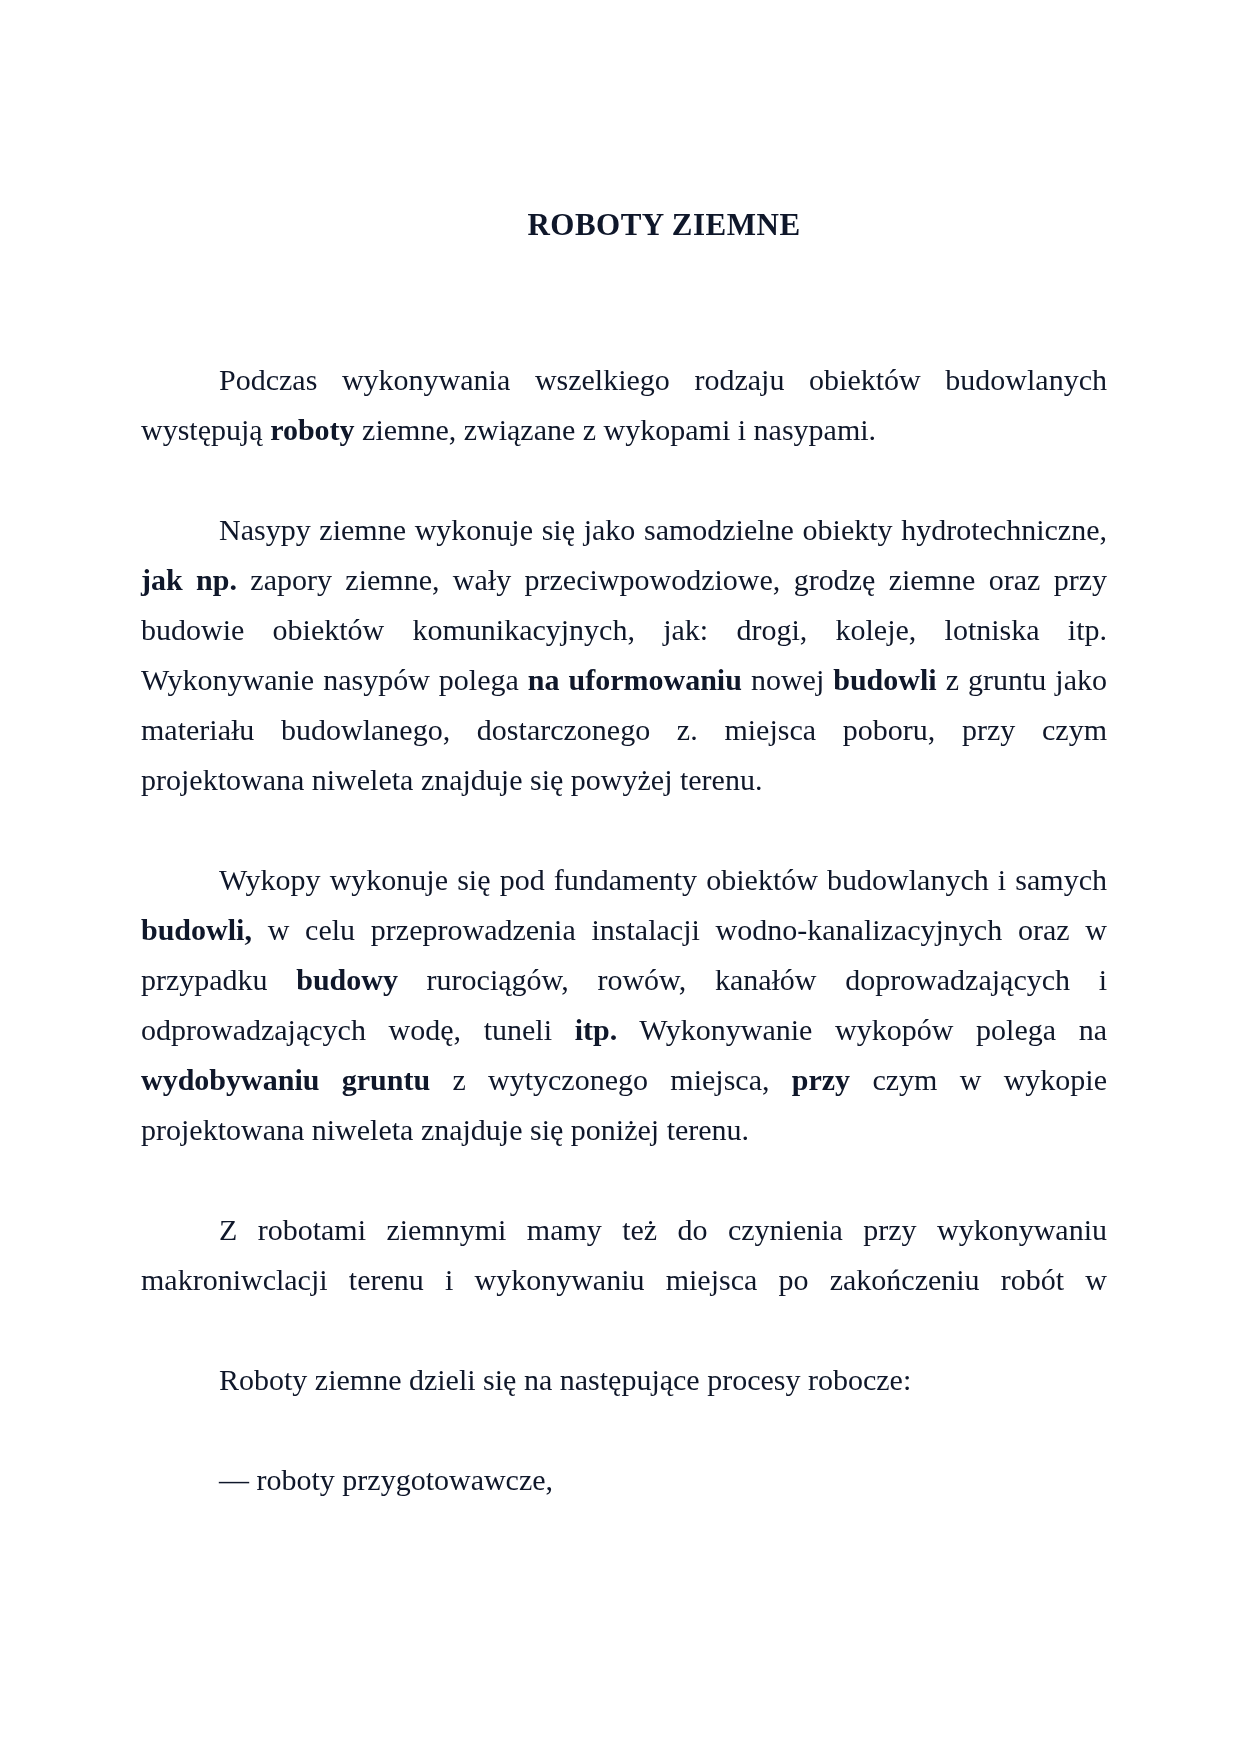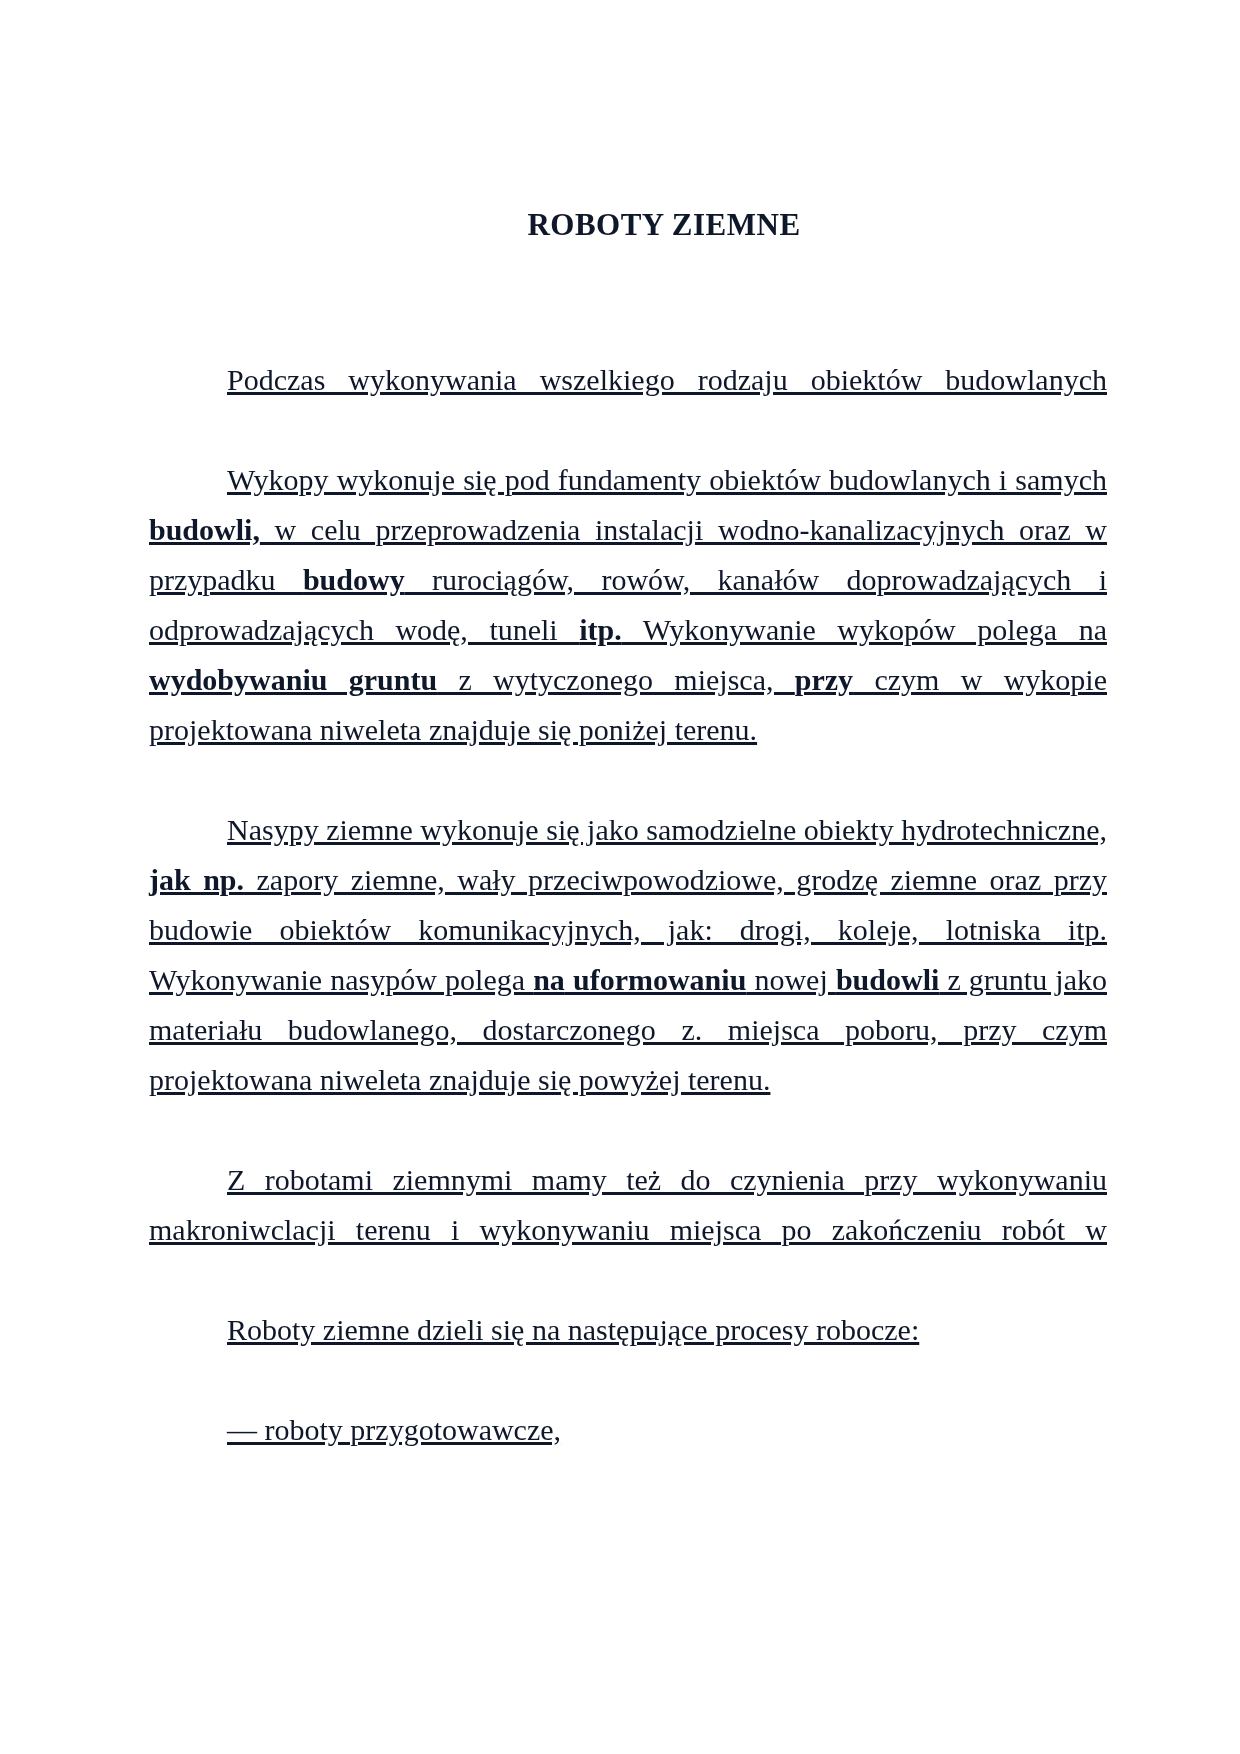--- a/index.html
+++ b/index.html
@@ -25,21 +25,21 @@
     font-size: 31px;
     line-height: 34px;
     font-weight: 700;
     letter-spacing: 0.5px;
     white-space: nowrap;
   }
   .content {
     margin: 113px 133px 0 133px;
     width: 974px;
   }
-  .para { margin: 0 0 50px 16px; text-decoration: underline; }
+  .para { margin: 0 0 50px 8px; }
   .para.extra-gap { margin-top: 18px; }
   .line {
     font-size: 30px;
     line-height: 50px;
     text-align: justify;
     text-align-last: justify;
     white-space: normal;
   }
   .line.last { text-align-last: left; }
   .line.first { text-indent: 78px; }
@@ -50,36 +50,37 @@
 </head>
 <body>
 
 <div class="page">
   <div class="title-wrap">
     <div class="doc-title">ROBOTY ZIEMNE</div>
   </div>
   <div class="content">
       <div class="para">
         <div class="line first"><span class="w-n">Podczas wykonywania wszelkiego rodzaju obiektów budowlanych</span></div>
+        <div class="line last"><span class="w-n">występują </span><span class="w-b">roboty</span><span class="w-n"> ziemne, związane z wykopami i nasypami.</span></div>
+      </div>
+      <div class="para">
+        <div class="line first"><span class="w-n">Nasypy ziemne wykonuje się jako samodzielne obiekty hydrotechniczne,</span></div>
+        <div class="line"><span class="w-b">jak np.</span><span class="w-n"> zapory ziemne, wały przeciwpowodziowe, grodzę ziemne oraz przy</span></div>
+        <div class="line"><span class="w-n">budowie obiektów komunikacyjnych, jak: drogi, koleje, lotniska itp.</span></div>
+        <div class="line"><span class="w-n">Wykonywanie nasypów polega </span><span class="w-b">na</span><span class="w-sb"> uformowaniu</span><span class="w-n"> nowej </span><span class="w-sb">budowli</span><span class="w-n"> z gruntu jako</span></div>
+        <div class="line"><span class="w-n">materiału budowlanego, dostarczonego z. miejsca poboru, przy czym</span></div>
+        <div class="line last"><span class="w-n">projektowana niweleta znajduje się powyżej terenu.</span></div>
       </div>
       <div class="para extra-gap">
         <div class="line first"><span class="w-n">Wykopy wykonuje się pod fundamenty obiektów budowlanych i samych</span></div>
         <div class="line"><span class="w-b">budowli,</span><span class="w-n"> w celu przeprowadzenia instalacji wodno-kanalizacyjnych oraz w</span></div>
         <div class="line"><span class="w-n">przypadku </span><span class="w-b">budowy</span><span class="w-n"> rurociągów, rowów, kanałów doprowadzających i</span></div>
         <div class="line"><span class="w-n">odprowadzających wodę, tuneli </span><span class="w-b">itp.</span><span class="w-n"> Wykonywanie wykopów polega na</span></div>
         <div class="line"><span class="w-sb">wydobywaniu gruntu</span><span class="w-n"> z wytyczonego miejsca, </span><span class="w-b">przy</span><span class="w-n"> czym w wykopie</span></div>
         <div class="line last"><span class="w-n">projektowana niweleta znajduje się poniżej terenu.</span></div>
-      </div>
-      <div class="para">
-        <div class="line first"><span class="w-n">Nasypy ziemne wykonuje się jako samodzielne obiekty hydrotechniczne,</span></div>
-        <div class="line"><span class="w-b">jak np.</span><span class="w-n"> zapory ziemne, wały przeciwpowodziowe, grodzę ziemne oraz przy</span></div>
-        <div class="line"><span class="w-n">budowie obiektów komunikacyjnych, jak: drogi, koleje, lotniska itp.</span></div>
-        <div class="line"><span class="w-n">Wykonywanie nasypów polega </span><span class="w-b">na</span><span class="w-sb"> uformowaniu</span><span class="w-n"> nowej </span><span class="w-sb">budowli</span><span class="w-n"> z gruntu jako</span></div>
-        <div class="line"><span class="w-n">materiału budowlanego, dostarczonego z. miejsca poboru, przy czym</span></div>
-        <div class="line last"><span class="w-n">projektowana niweleta znajduje się powyżej terenu.</span></div>
       </div>
       <div class="para">
         <div class="line first"><span class="w-n">Z robotami ziemnymi mamy też do czynienia przy wykonywaniu</span></div>
         <div class="line"><span class="w-n">makroniwclacji terenu i wykonywaniu miejsca po zakończeniu robót w</span></div>
       </div>
       <div class="para">
         <div class="line first last"><span class="w-n">Roboty ziemne dzieli się na następujące procesy robocze:</span></div>
       </div>
       <div class="para">
         <div class="line first last"><span class="w-n">— roboty przygotowawcze,</span></div>

